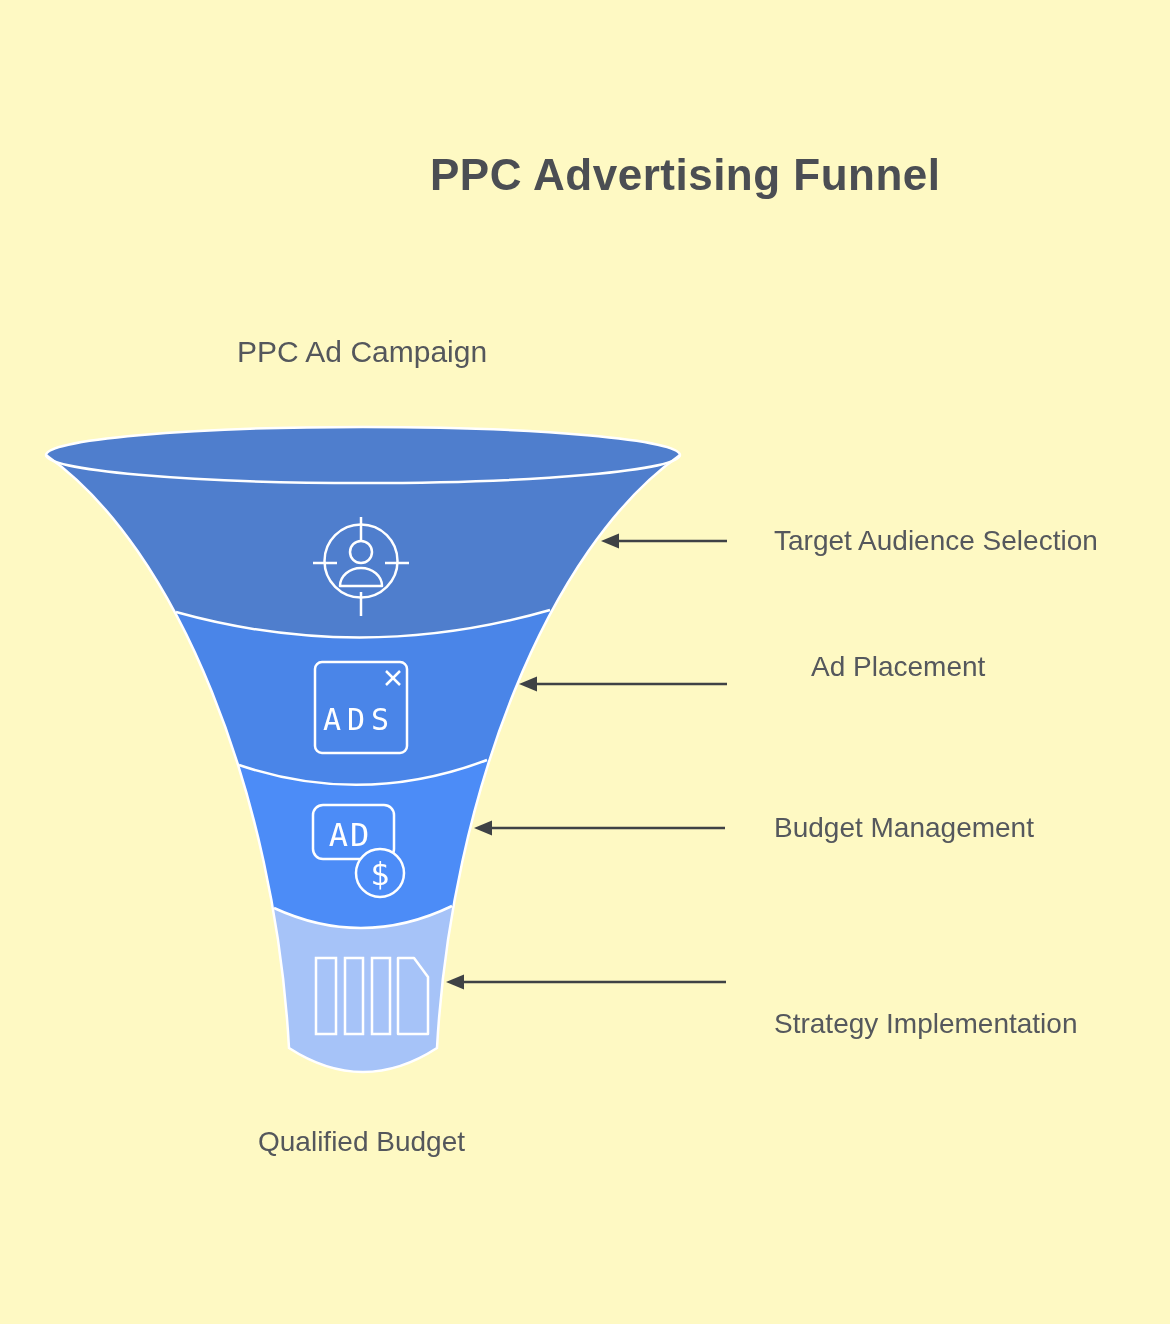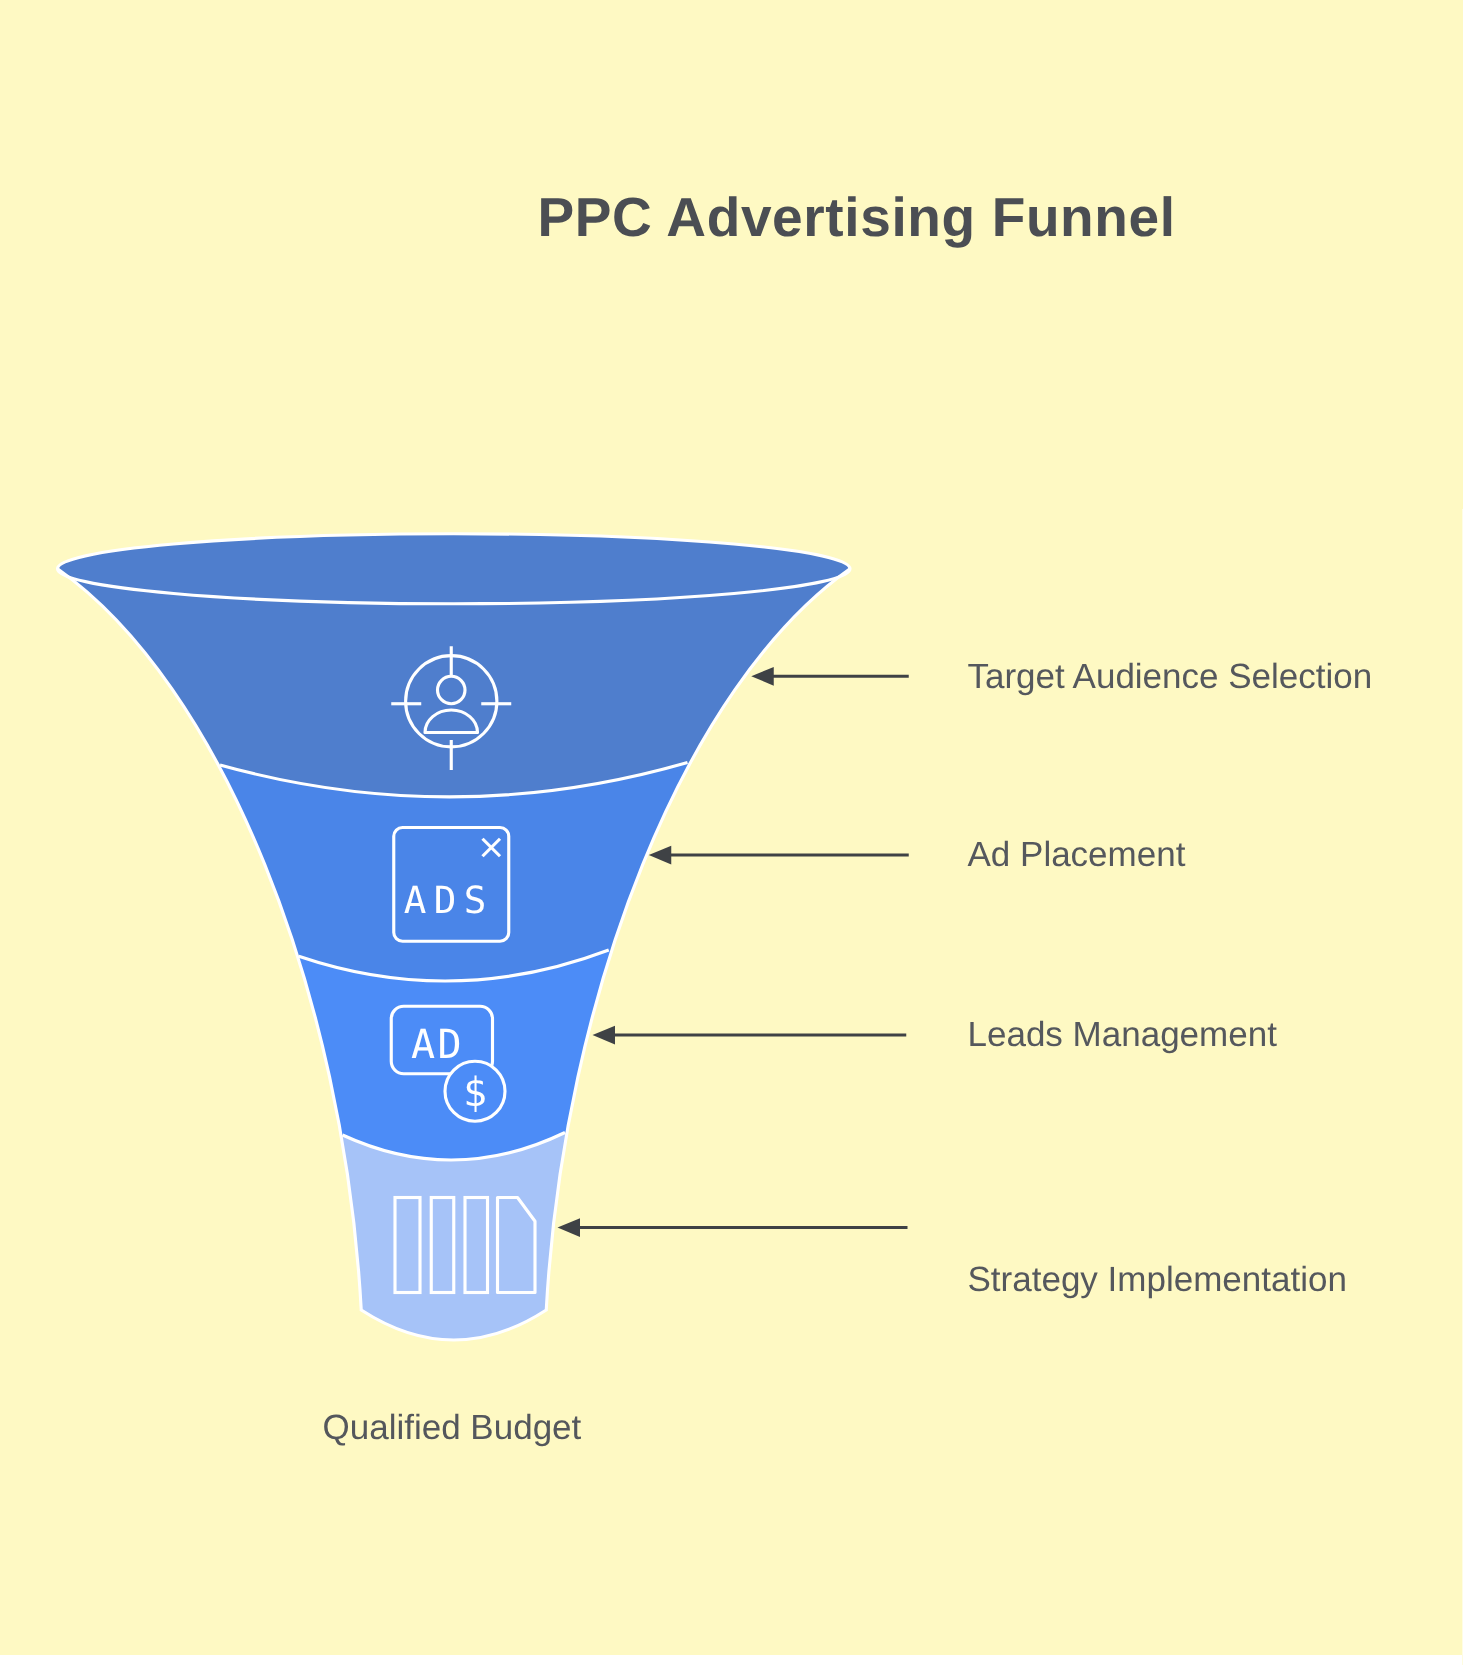--- a/index.html
+++ b/index.html
@@ -18,39 +18,40 @@
   .flow-label{
     position:absolute;font-size:30px;color:#54575c;white-space:nowrap;
   }
   .flow-label.top{left:237px;top:335px;}
   .flow-label.bottom{left:258px;top:1126px;font-size:28px;}
   .stage-label{
     position:absolute;left:774px;font-size:28px;color:#55585d;
     line-height:34px;white-space:nowrap;
   }
   .stage-label.r1{top:524px;text-align:center;}
-  .stage-label.r2{top:667px;}
+  .stage-label.r2{top:650px;margin-left:37px;}
   .stage-label.r3{top:811px;}
   .stage-label.r4{top:965px;margin-top:42px;}
   svg{position:absolute;left:0;top:0;}
   .wstroke{fill:none;stroke:#ffffff;stroke-width:2.5px;}
   .icon-txt{
     font-family:"DejaVu Sans Mono", monospace;
     fill:#ffffff;
   }
   .arrow-line{stroke:#3f4245;stroke-width:2.5px;}
   .arrow-head{fill:#3f4245;stroke:none;}
 </style>
 </head>
 <body>
 
 <div class="canvas">
 
   <div class="title">PPC Advertising Funnel</div>
 
+  <div class="flow-label top">PPC Ad Campaign</div>
 
   <svg width="1170" height="1332" viewBox="0 0 1170 1332">
     <defs>
       <clipPath id="funnelClip">
         <path d="M46,455 C178,548 275,795 289,1048 Q363,1096 437,1048 C451,795 548,548 680,455 A317,28 0 0 0 46,455 Z"></path>
       </clipPath>
     </defs>
 
     <g clip-path="url(#funnelClip)">
       <path d="M0,380 H1170 V700 H0 Z" fill="#4f7ecd"></path>
@@ -112,18 +113,18 @@
       </g>
       <g>
         <line class="arrow-line" x1="460" y1="982" x2="726" y2="982"></line>
         <polygon class="arrow-head" points="446,982 464,974.5 464,989.5"></polygon>
       </g>
     </g>
   </svg>
 
   <div class="stage-label r1">Target Audience Selection</div>
   <div class="stage-label r2">Ad Placement</div>
-  <div class="stage-label r3">Leads Management</div>
+  <div class="stage-label r3">Budget Management</div>
   <div class="stage-label r4">Strategy Implementation</div>
 
   <div class="flow-label bottom">Qualified Budget</div>
 
 </div>
 
 </body></html>

